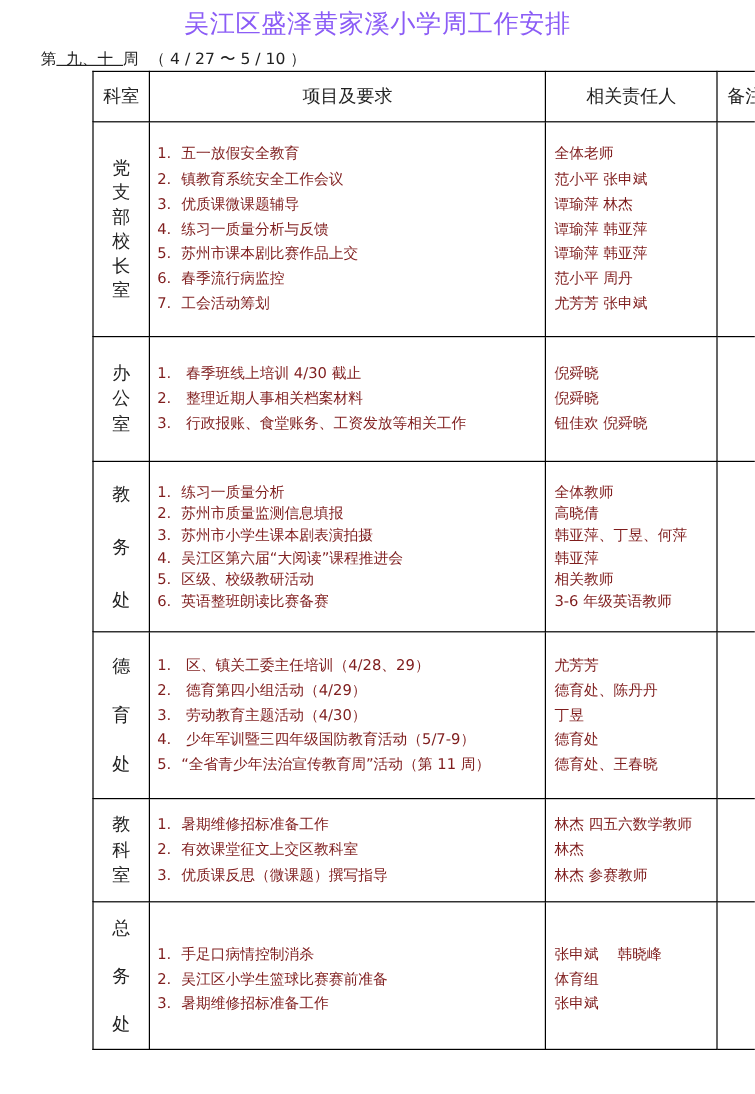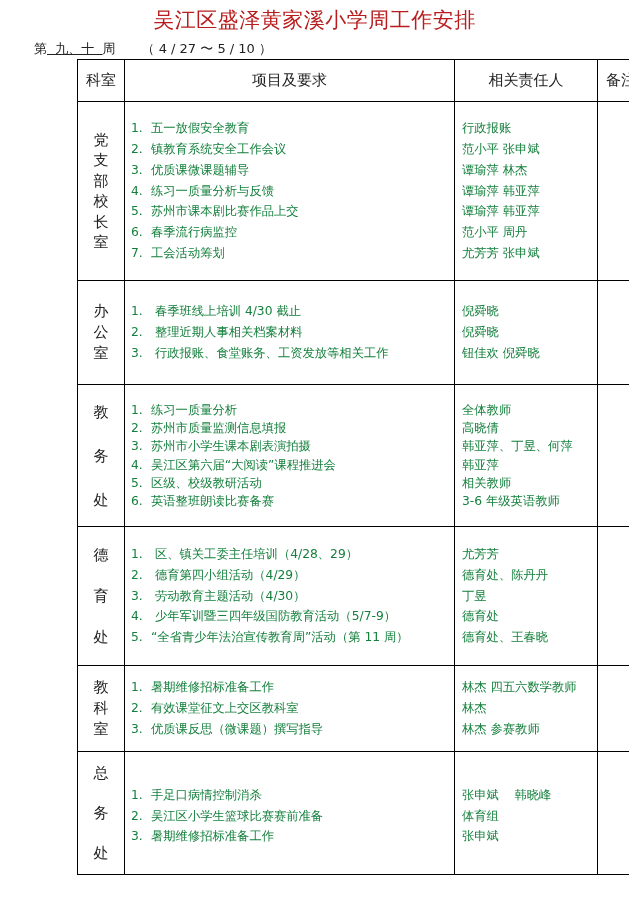--- a/index.html
+++ b/index.html
@@ -3,48 +3,48 @@
 <meta charset="utf-8">
 <style>
   html, body { margin: 0; padding: 0; background: #ffffff; }
   body {
     width: 629px; height: 912px; position: relative; overflow: hidden;
     font-family: "DejaVu Sans", "Liberation Sans", sans-serif;
     color: #222;
   }
   .title {
     position: absolute; left: 0; top: 6px; width: 629px;
-    text-align: center; font-size: 21px; color: #b91c1c; letter-spacing: 0.5px;
+    text-align: center; font-size: 21px; color: #8b5cf6; letter-spacing: 0.5px;
   }
   .subline {
     position: absolute; left: 34px; top: 40px; font-size: 13px; color: #222;
     white-space: pre;
   }
   .subline .u { text-decoration: underline; text-align: center; }
-  .subline .range { margin-left: 26px; }
+  .subline .range { margin-left: 9px; }
   table.sched {
     position: absolute; left: 32px; top: 59px;
     width: 456px; border-collapse: collapse;
     table-layout: fixed;
     margin-left: 45px;
   }
   table.sched td, table.sched th {
     border: 1.3px solid #000; padding: 0; vertical-align: middle;
     font-weight: normal;
   }
   col.c1 { width: 47px; }
   col.c2 { width: 330px; }
   col.c3 { width: 143px; }
   col.c4 { width: 47px; }
   thead th { height: 41px; font-size: 15px; color: #222; text-align: center; }
   td.dept {
     text-align: center; font-size: 15px; color: #222; line-height: 21px;
   }
   td.dept span { display: block; }
-  td.items, td.people { font-size: 12.3px; color: #15803d; }
+  td.items, td.people { font-size: 12.3px; color: #7f1d1d; }
   td.items ol { list-style: none; margin: 0; padding: 0 0 0 6px; }
   td.items li { white-space: nowrap; }
   td.items .num { display: inline-block; width: 20px; }
   td.people ul { list-style: none; margin: 0; padding: 0 0 0 7px; }
   td.people li { white-space: nowrap; }
   tr.r1 td { height: 178px; }
   tr.r1 li { line-height: 20.8px; }
   tr.r1 td.dept { line-height: 20.5px; }
   tr.r2 td { height: 103px; }
   tr.r2 li { line-height: 20.8px; }
@@ -100,21 +100,21 @@
           <li><span class="num">2.</span><span>镇教育系统安全工作会议</span></li>
           <li><span class="num">3.</span><span>优质课微课题辅导</span></li>
           <li><span class="num">4.</span><span>练习一质量分析与反馈</span></li>
           <li><span class="num">5.</span><span>苏州市课本剧比赛作品上交</span></li>
           <li><span class="num">6.</span><span>春季流行病监控</span></li>
           <li><span class="num">7.</span><span>工会活动筹划</span></li>
         </ol>
       </td>
       <td class="people">
         <ul>
-          <li>行政报账</li>
+          <li>全体老师</li>
           <li>范小平  张申斌</li>
           <li>谭瑜萍  林杰</li>
           <li>谭瑜萍  韩亚萍</li>
           <li>谭瑜萍  韩亚萍</li>
           <li>范小平  周丹</li>
           <li>尤芳芳  张申斌</li>
         </ul>
       </td>
       <td class="note"></td>
     </tr>

